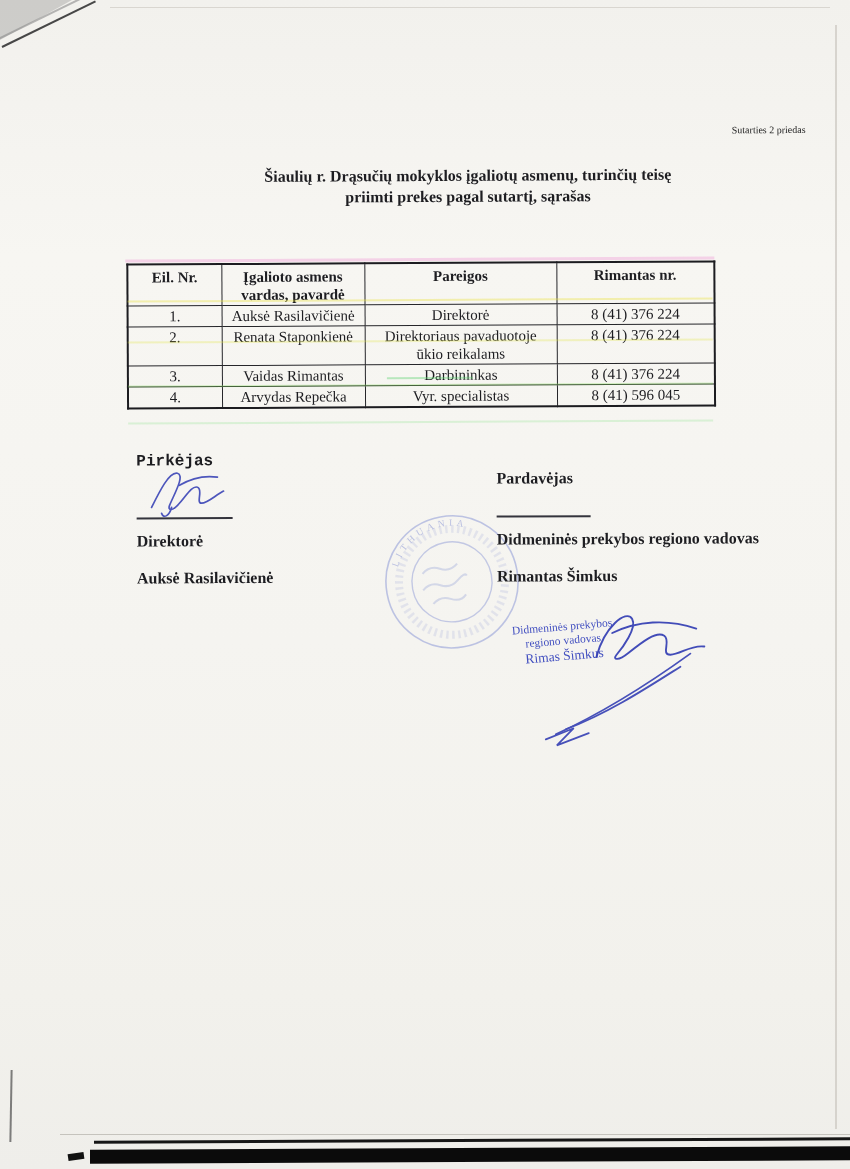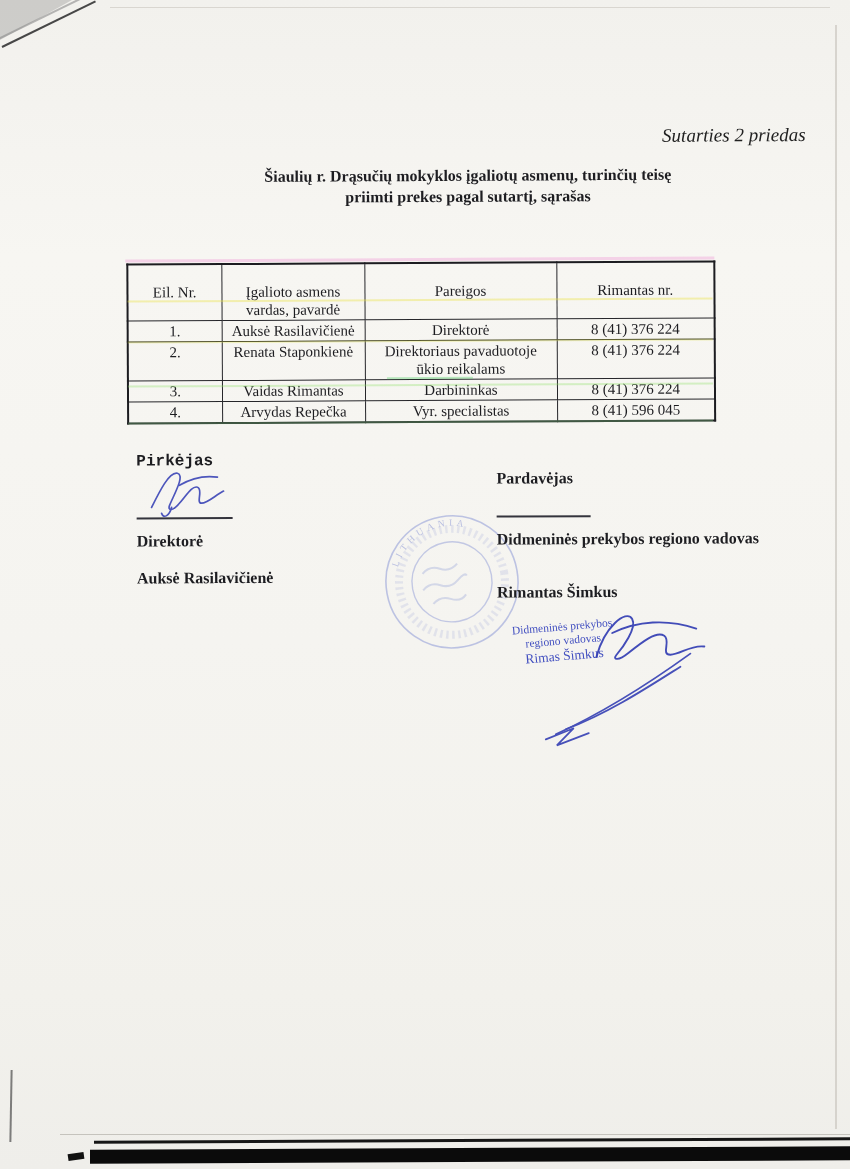--- a/index.html
+++ b/index.html
@@ -3,32 +3,32 @@
 <meta charset="utf-8">
 <style>
   html,body { margin:0; padding:0; background:#dcdcdc; }
   .page {
     position:relative; width:850px; height:1169px; overflow:hidden;
     background:linear-gradient(180deg,#f2f1ed 0%,#f7f6f2 22%,#f5f4f0 55%,#f2f1ec 85%,#efeeea 100%);
     font-family:"Liberation Serif", serif; color:#1d1d21;
   }
   .content { position:absolute; inset:0; transform:rotate(-0.3deg); transform-origin:center; }
 
-  .annex { position:absolute; top:126px; right:42px; font-size:19px; color:#222;font-style:italic; }
+  .annex { position:absolute; top:126px; right:42px; font-size:10px; color:#222; }
   .title { position:absolute; left:120px; top:165px; width:700px; text-align:center;
            font-weight:bold; font-size:16px; line-height:21px; }
 
   table.auth { position:absolute; left:128px; top:262px; width:587px;
                border-collapse:collapse; table-layout:fixed; font-size:15px;
                border:2px solid #1c1c20; }
   table.auth th, table.auth td {
     border:1.5px solid #26262a; text-align:center; vertical-align:top;
     padding:1px 4px; line-height:18px;
   }
-  table.auth th { font-weight:normal; padding-top:18px; }
+  table.auth th { font-weight:bold; padding-top:3px; }
   .cell-name { padding-left:9px !important; padding-right:9px !important; }
   .cell-pos  { padding-left:10px !important; padding-right:10px !important; }
 
   .bold-label { position:absolute; font-weight:bold; font-size:16px; color:#1d1d21; white-space:nowrap; }
   .sigline { position:absolute; height:0; border-top:2px solid #34343c; }
 
   .stamp-svg { position:absolute; left:370px; top:500px; z-index:1; }
   .pen { position:absolute; z-index:3; }
   .stamp-note {
     position:absolute; left:503px; top:620px; width:120px; z-index:3;
@@ -132,21 +132,21 @@
     <div class="bold-label txt" style="left:137px; top:451px;font-family:Liberation Mono, monospace;">Pirkėjas</div>
     <div class="bold-label txt" style="left:497px; top:451px;margin-top:19px;">Pardavėjas</div>
 
     <div class="sigline" style="left:137px; top:516px; width:96px;"></div>
     <div class="sigline" style="left:497px; top:516px; width:94px;"></div>
 
     <div class="bold-label txt" style="left:137px; top:531px;">Direktorė</div>
     <div class="bold-label txt" style="left:497px; top:531px;">Didmeninės prekybos regiono vadovas</div>
 
     <div class="bold-label txt" style="left:137px; top:568px;">Auksė Rasilavičienė</div>
-    <div class="bold-label txt" style="left:497px; top:584px;">Rimantas Šimkus</div>
+    <div class="bold-label txt" style="left:497px; top:568px;">Rimantas Šimkus</div>
 
     <svg class="stamp-svg" width="165" height="165" viewBox="0 0 165 165">
       <g transform="rotate(-10 82 82)" opacity="0.55">
         <circle cx="82" cy="82" r="66" fill="none" stroke="#7b8ad2" stroke-width="1.6" opacity="0.85"></circle>
         <circle cx="82" cy="82" r="40" fill="none" stroke="#7b8ad2" stroke-width="1.4" opacity="0.75"></circle>
         <circle cx="82" cy="82" r="53" fill="none" stroke="#7b8ad2" stroke-width="8" stroke-dasharray="2.5 3.5" opacity="0.28"></circle>
         <defs>
           <path id="stampArcPath" d="M 26 82 A 56 56 0 0 1 138 82"></path>
         </defs>
         <text font-size="9.5" letter-spacing="4" fill="#6f7ece" opacity="0.8" font-family="Liberation Serif, serif">

